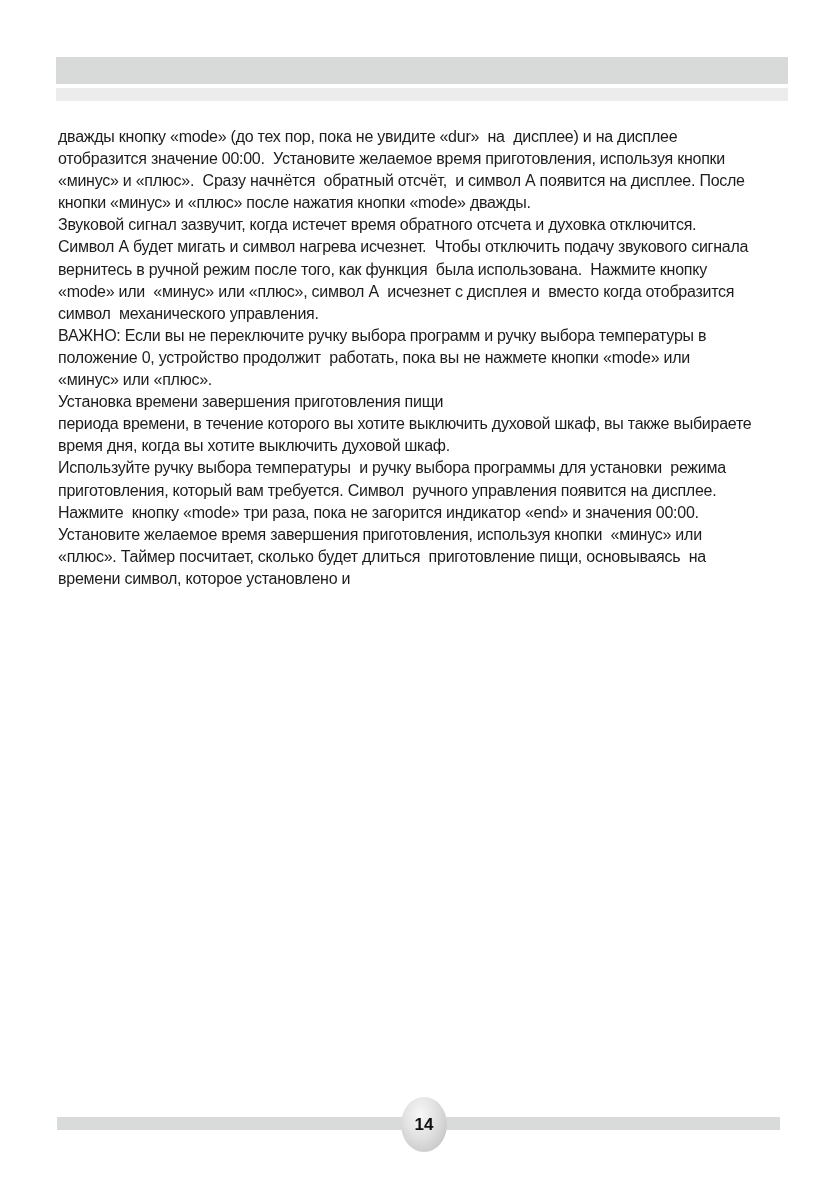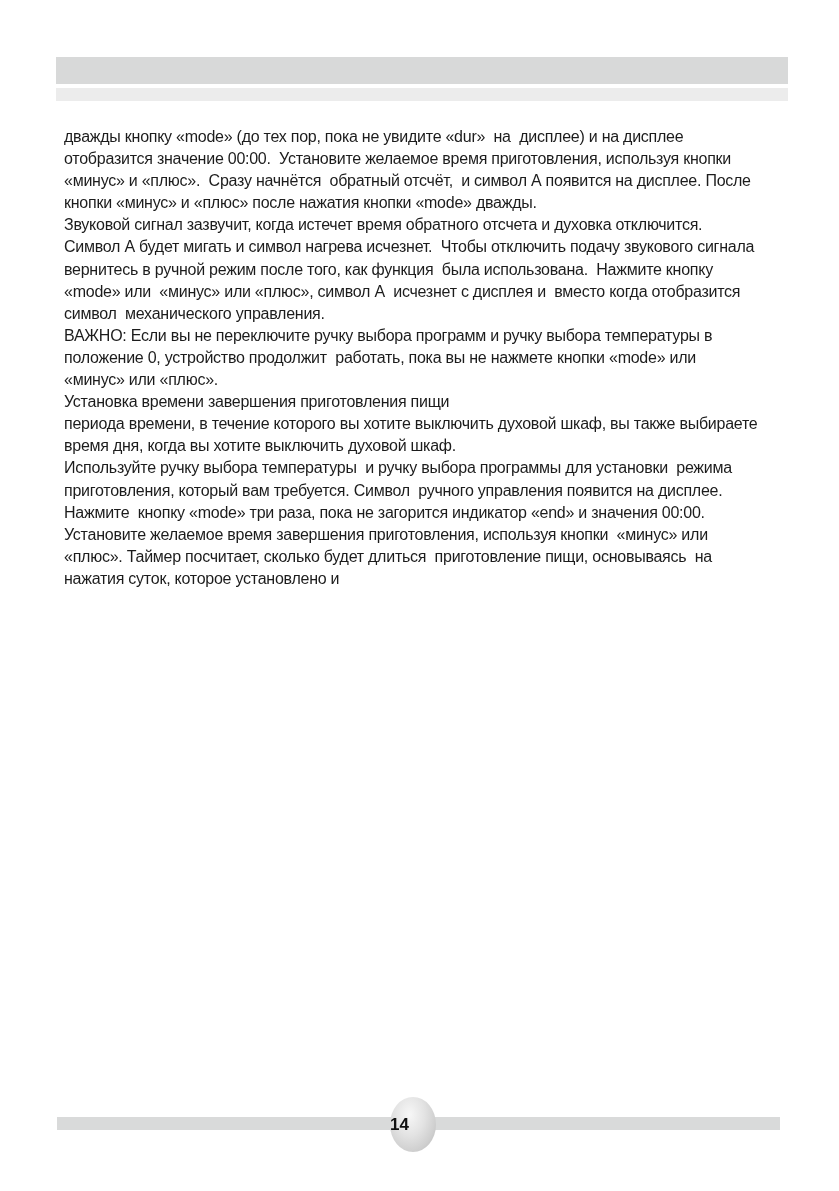--- a/index.html
+++ b/index.html
@@ -19,47 +19,47 @@
     background: #d8d9d9;
   }
   .header-bar-secondary {
     position: absolute;
     left: 56px; top: 88px;
     width: 732px; height: 13px;
     background: #ececec;
   }
   .body-text {
     position: absolute;
-    left: 64px; top: 126px;
+    left: 58px; top: 126px;
     width: 736px;
     color: #1c1c1c;
   }
   .block { margin: 0; }
   .line {
     font-size: 16px;
     line-height: 22.1px;
     letter-spacing: -0.25px;
     white-space: pre;
   }
   .block.heading .line { font-weight: normal; }
   .footer-rule {
     position: absolute;
     left: 57px; top: 1117px;
     width: 723px; height: 13px;
     background: #d9dada;
   }
   .page-number-badge {
     position: absolute;
-    left: 390px; top: 1097px;
+    left: 401px; top: 1097px;
     width: 46px; height: 55px;
     border-radius: 50%;
     background: radial-gradient(ellipse at 42% 32%, #f7f7f7 0%, #e3e3e3 40%, #cfcfcf 70%, #b2b2b2 100%);
     display: flex;
     align-items: center;
-    justify-content: flex-start;
+    justify-content: center;
     z-index: 2;
   }
   .page-number-badge span {
     font-size: 17px;
     font-weight: bold;
     color: #111111;
   }
 </style>
 </head>
 <body>
@@ -92,21 +92,21 @@
         <div class="line">Установка времени завершения приготовления пищи</div>
       </div>
       <div class="block paragraph">
         <div class="line">периода времени, в течение которого вы хотите выключить духовой шкаф, вы также выбираете</div>
         <div class="line">время дня, когда вы хотите выключить духовой шкаф.</div>
         <div class="line">Используйте ручку выбора температуры  и ручку выбора программы для установки  режима</div>
         <div class="line">приготовления, который вам требуется. Символ  ручного управления появится на дисплее.</div>
         <div class="line">Нажмите  кнопку «mode» три раза, пока не загорится индикатор «end» и значения 00:00.</div>
         <div class="line">Установите желаемое время завершения приготовления, используя кнопки  «минус» или</div>
         <div class="line">«плюс». Таймер посчитает, сколько будет длиться  приготовление пищи, основываясь  на</div>
-        <div class="line">нажатия суток, которое установлено и</div>
+        <div class="line">времени символ, которое установлено и</div>
       </div>
     </div>
 
   <div class="footer-rule"></div>
 
   <div class="page-number-badge">
     <span>14</span>
   </div>
 
 </div>

